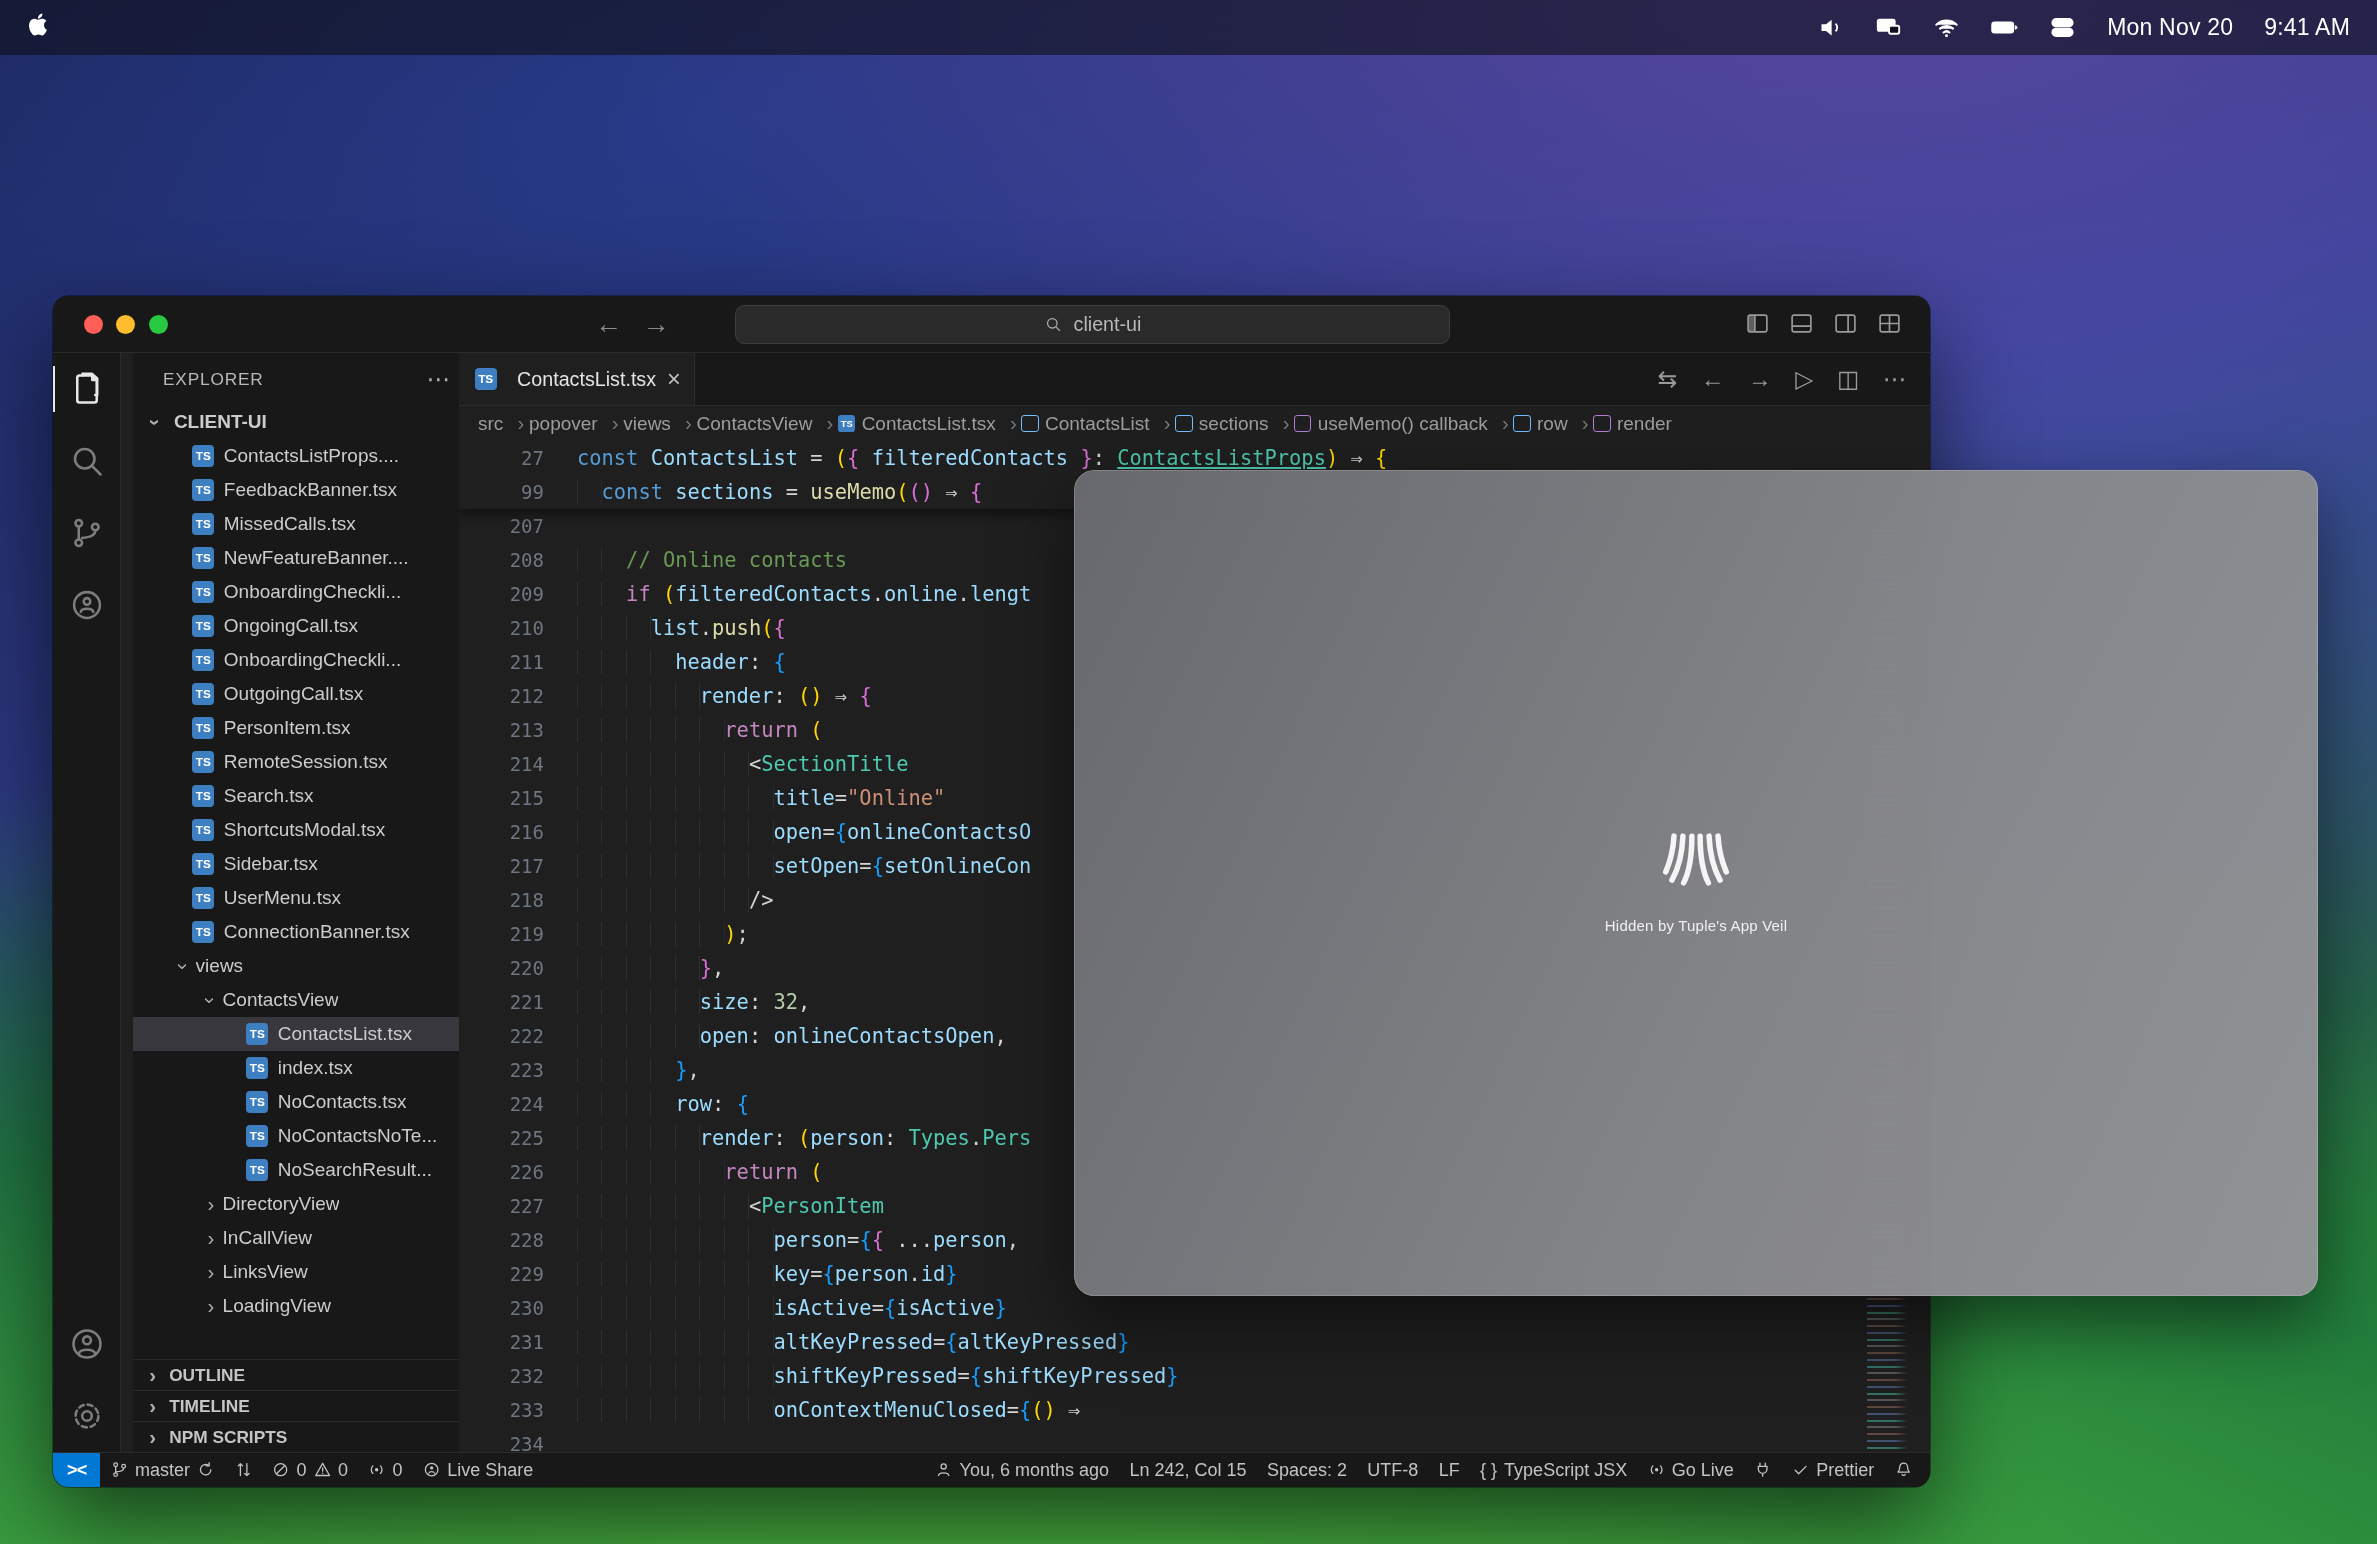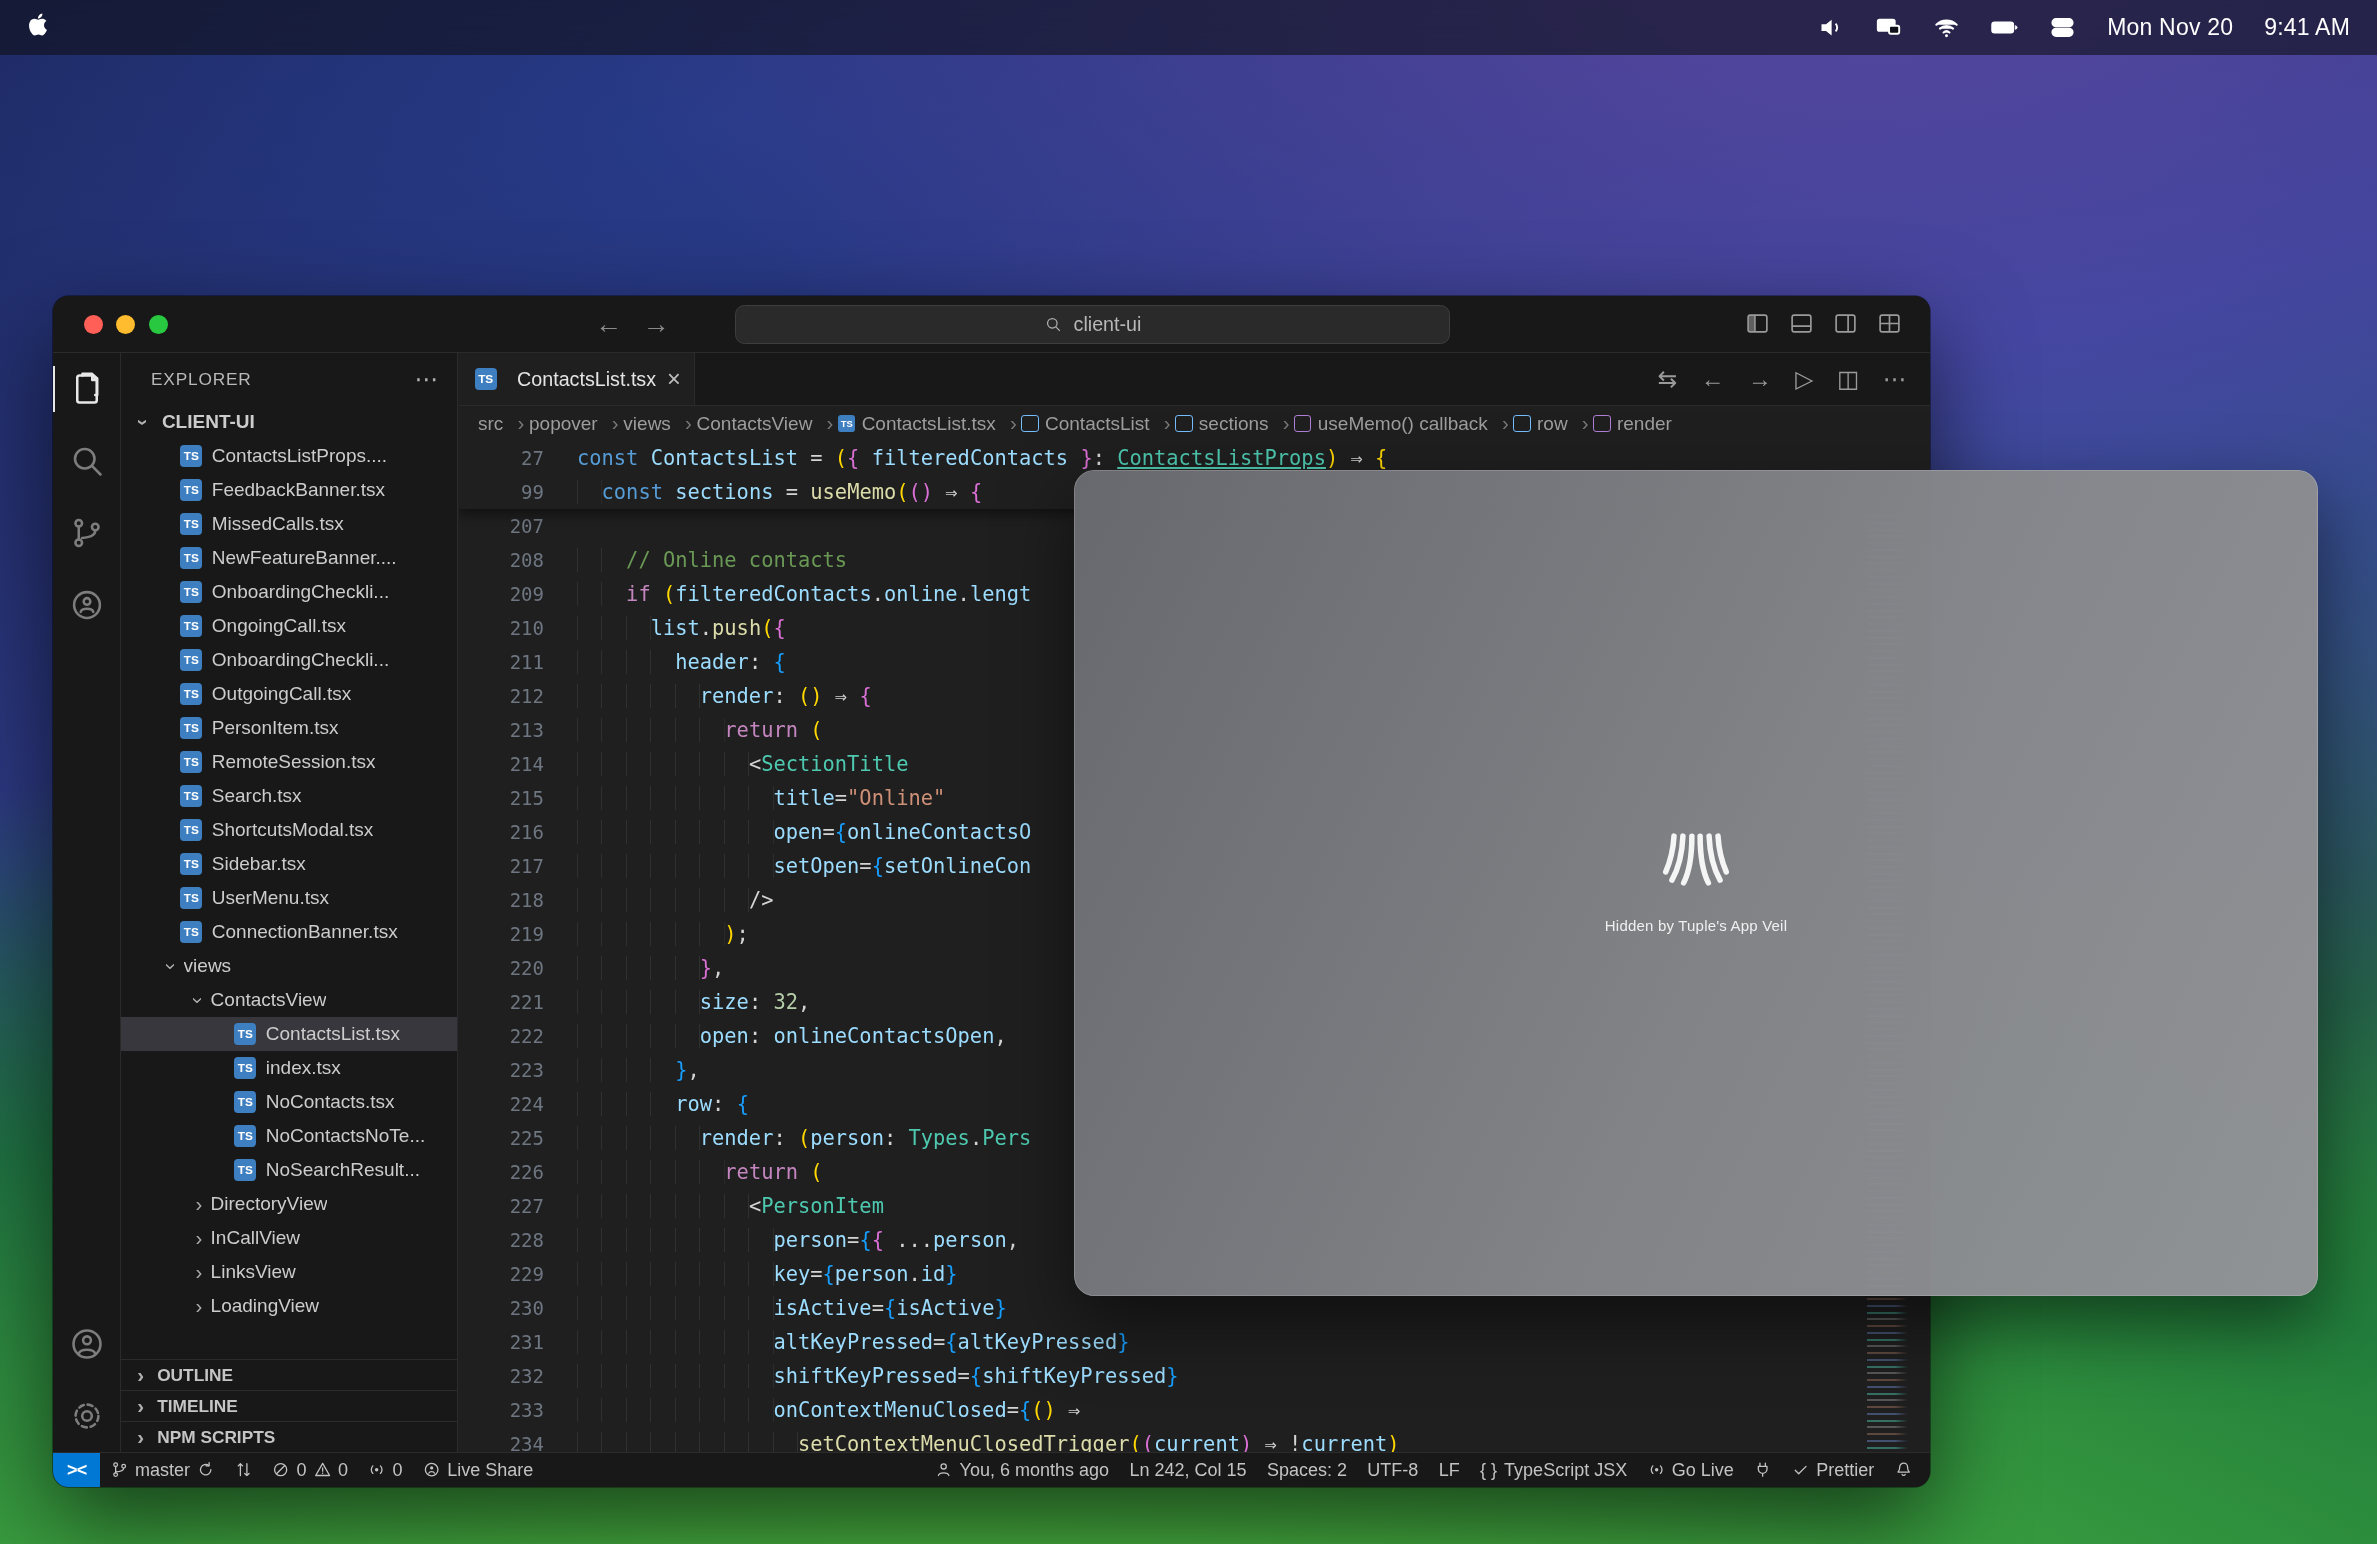--- a/index.html
+++ b/index.html
@@ -50,21 +50,21 @@
   .tb-icons svg{width:25px;height:25px;fill:none;stroke:#9a9a9a;stroke-width:1.6}
   
   .activitybar{position:absolute;left:0;top:57px;bottom:35px;width:68px;background:var(--chrome);
     border-right:0.8px solid var(--border);display:flex;flex-direction:column;align-items:center;}
   .ab-ic{width:68px;height:72px;display:flex;align-items:center;justify-content:center;color:#7d7d7d;position:relative}
   .ab-ic.active{color:#e7e7e7}
   .ab-ic.active::before{content:"";position:absolute;left:0;top:12.6px;bottom:12.6px;width:2.4px;background:#e7e7e7}
   .ab-ic svg{width:36px;height:36px;fill:none;stroke:currentColor;stroke-width:1.7;stroke-linecap:round;stroke-linejoin:round}
   .ab-bottom{margin-top:auto}
   
-  .sidebar{position:absolute;left:68px;top:57px;bottom:35px;width:337px;background:var(--chrome);
+  .sidebar{position:absolute;left:80px;top:57px;bottom:35px;width:337px;background:var(--chrome);
     border-right:0.8px solid var(--border);color:var(--fg);overflow:hidden}
   .sb-head{height:52px;display:flex;align-items:center;padding:0 17.3px 0 30px;font-size:17.3px;
     letter-spacing:0.8px;color:#b9b9b9}
   .sb-head .more{margin-left:auto;font-size:23.6px;color:#b0b0b0;letter-spacing:1.6px}
   .rootrow{height:34px;display:flex;align-items:center;font-weight:700;font-size:19px;padding-left:11px;gap:6.3px}
   .tree{font-size:19px}
   .trow{height:34px;display:flex;align-items:center;cursor:default;white-space:nowrap}
   .trow.sel{background:var(--sel)}
   .chev{width:23.6px;display:inline-flex;justify-content:center;color:#b0b0b0;font-size:20.4px}
   .chev.down{transform:rotate(90deg)}
@@ -580,21 +580,20 @@
           <div class="crow">
             <span class="ln">232</span>
             <span class="ct" style="--ind: 16;">                <span class="tk-v">shiftKeyPressed</span><span class="tk-p">=</span><span class="tk-b">{</span><span class="tk-v">shiftKeyPressed</span><span class="tk-b">}</span></span>
           </div>
           <div class="crow">
             <span class="ln">233</span>
             <span class="ct" style="--ind: 16;">                <span class="tk-v">onContextMenuClosed</span><span class="tk-p">=</span><span class="tk-b">{</span><span class="tk-y">(</span><span class="tk-y">)</span><span class="tk-p"> ⇒</span></span>
           </div>
           <div class="crow">
             <span class="ln">234</span>
-            <span class="ct" style="--ind: 18;">                  <span class="tk-f">setContextMenuClosedTrigger</span><span class="tk-y">(</span><span class="tk-u">(</span><span class="tk-v">current</span><span class="tk-u">)</span><span class="tk-p"> ⇒ </span><span class="tk-p">!</span><span class="tk-v">current</span><span class="tk-y">)</span></span>
           </div>
           <div class="crow"></div>
         </div>
       <div class="minimap"></div>
     </div>
   </div>
 
   <div class="statusbar">
     <div id="sb-left" style="display:flex;align-items:stretch">
         <div class="sb-item sb-remote">

